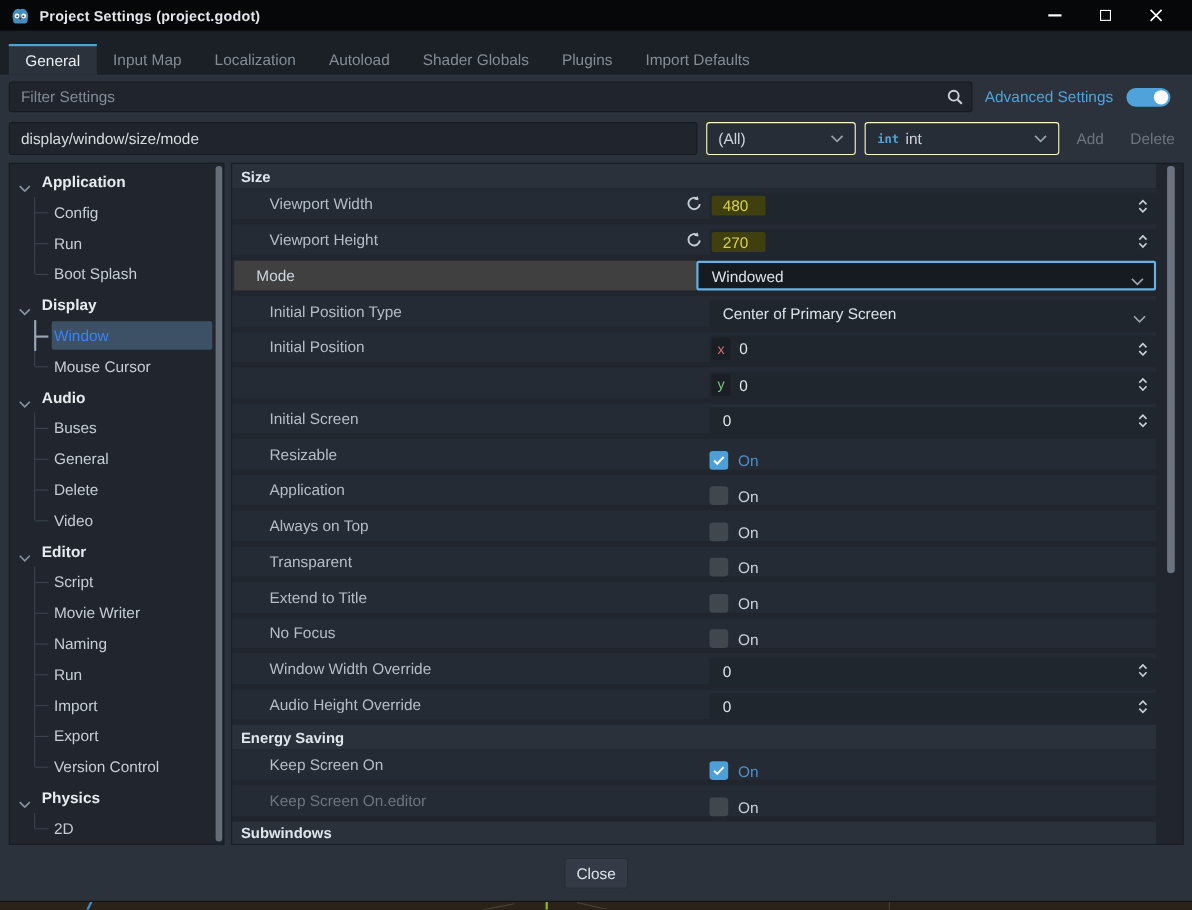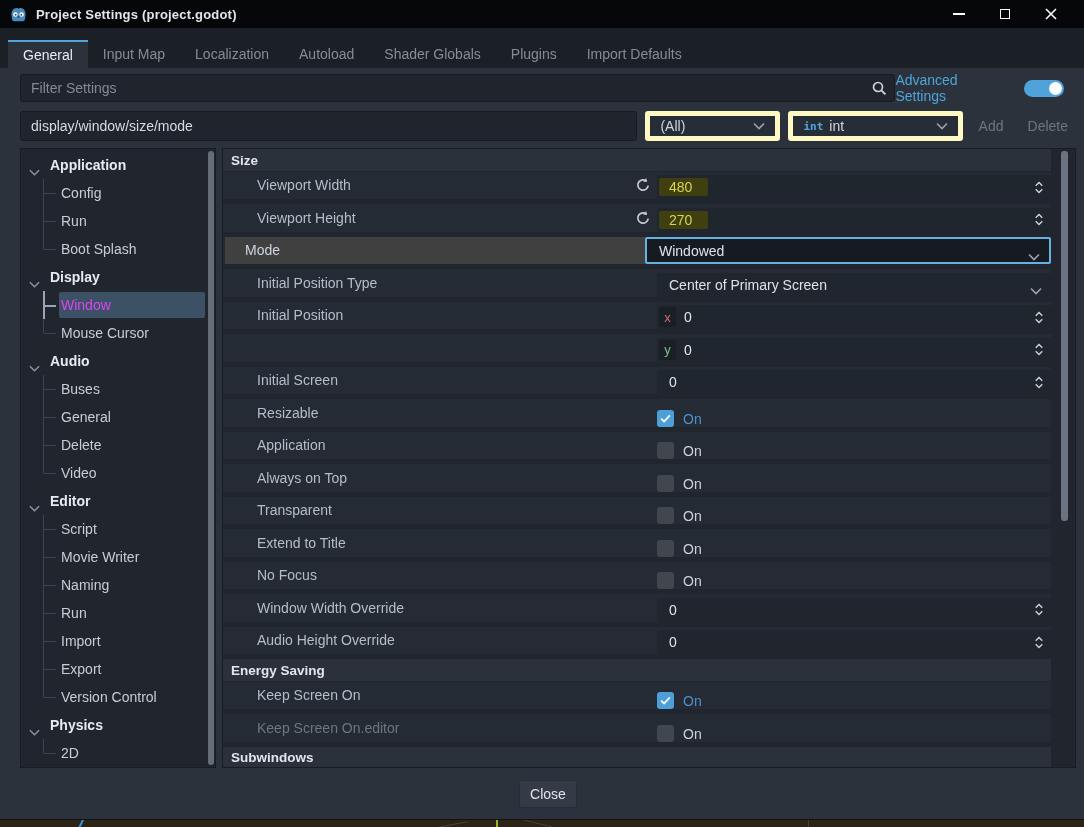--- a/index.html
+++ b/index.html
@@ -18,38 +18,38 @@
   .glyph-x   { width:12px; height:12px; }
 
   
   .tabbar { height:40px; background:#1b2027; display:flex; align-items:flex-end; padding:0 8px; }
   .tab { height:28px; display:flex; align-items:center; padding:0 15px; font-size:14px;
          color:#848c96; cursor:default; }
   .tab.active { background:#2b323b; color:#e9edf2; border-top:2px solid #4fa3da; padding-top:0; }
 
   
   .content { position:absolute; top:68px; left:0; right:0; bottom:8px; background:#2b323b;
-             display:flex; flex-direction:column;padding-left:12px; }
+             display:flex; flex-direction:column; }
 
   .filter-row { margin:6px 8px 0 8px; height:28px; display:flex; align-items:center; }
   .search-box { position:relative; width:876px; height:28px; }
   .search-box input { width:100%; height:100%; background:#20252d; border:1px solid #171b21;
       border-radius:3px; color:#d3d9df; font-size:14px; padding:0 30px 0 10px; outline:none;
       font-family:inherit; }
   .search-box input::placeholder { color:#828a95; opacity:1; }
   .search-ico { position:absolute; right:8px; top:6px; width:16px; height:16px; color:#cdd3da; }
   .adv-wrap { margin-left:auto; display:flex; align-items:center; gap:12px; padding-right:12px; }
   .adv-label { color:#4fa3da; font-size:14px; }
   .toggle { width:40px; height:17px; border-radius:9px; background:#4fa3da; position:relative; }
   .toggle .knob { position:absolute; right:2px; top:2px; width:13px; height:13px; border-radius:50%; background:#fefefe; }
 
   .prop-row { margin:9px 8px 0 8px; height:30px; display:flex; align-items:center; }
   .path-input { width:629px; height:30px; background:#20252d; border:1px solid #171b21; border-radius:3px;
       color:#d6dbe1; font-size:14px; padding:0 10px; outline:none; font-family:inherit; }
-  .select { height:30px; background:#262d36; border:5px solid #fef9c3; border-radius:3px;
+  .select { height:30px; background:#262d36; border:1px solid #fef9c3; border-radius:3px;
       display:flex; align-items:center; padding:0 10px; color:#ced4db; font-size:14px; margin-left:8px; }
   .select .chev { margin-left:auto; width:12px; height:8px; color:#98a1ad; }
   .select.all-select { width:137px; }
   .select.type-select { width:177px; }
   .type-ico { color:#53a4d8; font-family:"DejaVu Sans Mono","Liberation Mono",monospace;
       font-size:11px; font-weight:bold; margin-right:6px; letter-spacing:0; }
   .ghost-btn { margin-left:8px; background:none; border:none; color:#6d7580; font-size:14px;
       padding:0 8px; font-family:inherit; }
 
   
@@ -62,21 +62,21 @@
   .t-cat .chev { width:11px; height:7px; color:#8893a2; margin-right:10px; flex:none; }
   .t-cat .t-cat-label { color:#e6ebf0; font-size:14px; font-weight:bold; }
   .t-child { position:relative; height:28px; display:flex; align-items:center; }
   .t-child::before { content:''; position:absolute; left:22px; top:0; height:100%; border-left:1px solid #3b434e; }
   .t-child:last-child::before { height:50%; }
   .t-child::after { content:''; position:absolute; left:23px; top:50%; width:12px; border-top:1px solid #3b434e; }
   .t-child.selected::before { border-left:2px solid #99a4b4; }
   .t-child.selected::after { border-top:2px solid #99a4b4; }
   .t-sel { position:absolute; left:38px; right:10px; top:1px; bottom:1px; background:#3d5166; border-radius:2px; }
   .t-label { position:relative; margin-left:40px; color:#c6cdd5; font-size:14px; z-index:1; }
-  .t-child.selected .t-label { color:#d946ef; }
+  .t-child.selected .t-label { color:#3b82f6; }
   .sb-scroll { position:absolute; right:1px; top:2px; bottom:2px; width:6px; background:#656d79; border-radius:3px; }
 
   .main { position:relative; flex:1; margin-left:6px; background:#21262e; border:1px solid #181d23; overflow:hidden; }
   .rows { padding-right:24px; }
   .sec-header { height:22px; background:#2a313a; display:flex; align-items:center; padding-left:8px;
       color:#e0e6ec; font-size:13.5px; font-weight:bold; margin-bottom:0.5px; }
   .s-row { height:27.5px; margin-bottom:5px; display:flex; align-items:center; background:#252b34; }
   .label-cell { width:434px; height:100%; display:flex; align-items:center; flex:none; }
   .label-cell .lbl { padding-left:34px; color:#b4bec9; font-size:14px; flex:1; white-space:nowrap;
       overflow:hidden; text-overflow:ellipsis; }

